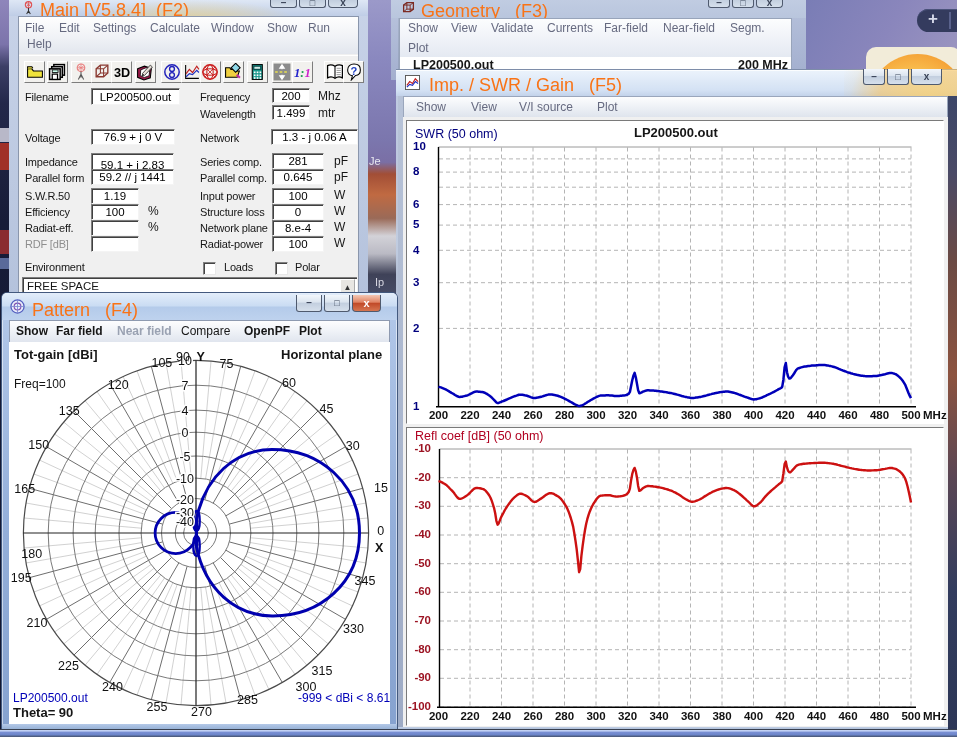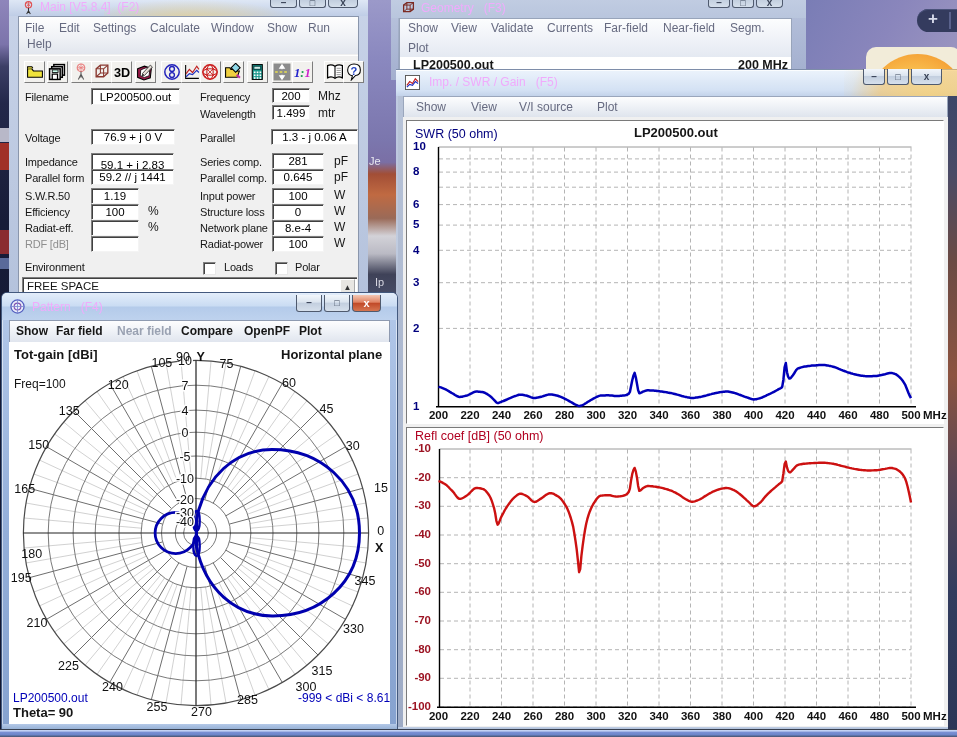--- a/index.html
+++ b/index.html
@@ -6,21 +6,21 @@
 #scr{position:relative;width:957px;height:737px;overflow:hidden}
 .abs{position:absolute}
 
 .t{position:absolute;font-size:12px;color:#161616;white-space:nowrap}
 .b{font-weight:bold}
 .gray{color:#8e8e8e}
 .lb{font-size:11px;letter-spacing:-0.2px}
 .mtxt{position:absolute;font-size:12px;color:#666a80;white-space:nowrap}
 
 .win{position:absolute}
-.ttl{position:absolute;font-size:12px;color:#f0abfc;white-space:nowrap}
+.ttl{position:absolute;font-size:18px;color:#f97316;white-space:nowrap}
 
 .cbtns{position:absolute;display:flex}
 .cb{width:22px;height:16px;border:1px solid #4f5a6e;border-top:none;background:linear-gradient(#f2f6fb,#dbe4ef 45%,#c3cfdf 50%,#d6e0ec);border-radius:0 0 3px 3px;position:relative;margin-right:2px}
 .cb:last-child{border-radius:0 0 4px 4px}
 .cb .g{position:absolute;left:50%;top:50%;transform:translate(-50%,-50%);color:#3a4458;font-size:10px;font-weight:bold;line-height:10px}
 .cbx{background:linear-gradient(#f4c7b4,#e08363 45%,#c14a28 52%,#d67550)}
 .cbx .g{color:#fff}
 
 .fld{position:absolute;background:#fff;border-top:1.6px solid #7d7d7d;border-left:1.6px solid #7d7d7d;border-right:1.6px solid #f4f4f4;border-bottom:1.6px solid #f4f4f4;box-shadow:inset 1px 1px 0 #404040;font-size:11.5px;color:#000;display:flex;align-items:center;justify-content:center;white-space:nowrap;overflow:hidden}
 
@@ -245,21 +245,21 @@
   <div class="t lb" style="left:16px;top:156px">Impedance</div>
   <div class="t lb" style="left:16px;top:172px">Parallel form</div>
   <div class="t lb" style="left:16px;top:190px">S.W.R.50</div>
   <div class="t lb" style="left:16px;top:206px">Efficiency</div>
   <div class="t lb" style="left:16px;top:222px">Radiat-eff.</div>
   <div class="t lb gray" style="left:16px;top:238px">RDF [dB]</div>
   <div class="t lb" style="left:16px;top:261px">Environment</div>
 
   <div class="t lb" style="left:191px;top:91px">Frequency</div>
   <div class="t lb" style="left:191px;top:108px">Wavelength</div>
-  <div class="t lb" style="left:191px;top:132px">Parallel</div>
+  <div class="t lb" style="left:191px;top:132px">Network</div>
   <div class="t lb" style="left:191px;top:156px">Series comp.</div>
   <div class="t lb" style="left:191px;top:172px">Parallel comp.</div>
   <div class="t lb" style="left:191px;top:190px">Input power</div>
   <div class="t lb" style="left:191px;top:206px">Structure loss</div>
   <div class="t lb" style="left:191px;top:222px">Network plane</div>
   <div class="t lb" style="left:191px;top:238px">Radiat-power</div>
 
   <div class="fld" style="left:82px;top:88px;width:89px;height:17px">LP200500.out</div>
   <div class="fld" style="left:263px;top:88px;width:38px;height:15px">200</div>
   <div class="fld" style="left:263px;top:105px;width:38px;height:15px">1.499</div>
@@ -423,21 +423,21 @@
         </div>
     <div class="cb cbx" style="width:29px;height:17px">
           <span class="g" style="font-size:11px">x</span>
         </div>
   </div>
 
   <div class="abs" style="left:7px;top:27px;width:381px;height:22px;background:linear-gradient(180deg,#fdfdfe 0%,#eff2f7 50%,#e0e5ee 100%);border:1px solid #8e9ab0;border-bottom:none"></div>
   <div class="t" style="left:14px;top:31px;font-weight:600">Show</div>
   <div class="t" style="left:54px;top:31px;font-weight:600">Far field</div>
   <div class="t" style="left:115px;top:31px;font-weight:600;color:#9aa2b2">Near field</div>
-  <div class="t" style="left:179px;top:31px;font-weight:700">Compare</div>
+  <div class="t" style="left:179px;top:31px;font-weight:400">Compare</div>
   <div class="t" style="left:242px;top:31px;font-weight:600">OpenPF</div>
   <div class="t" style="left:297px;top:31px;font-weight:600">Plot</div>
 
   <div class="abs" style="left:7px;top:49px;width:381px;height:382px;background:#fff"></div>
   <div class="abs" style="left:0;top:431px;width:395px;height:7px;background:linear-gradient(180deg,#b4c9e8,#8da9cf)"></div>
 </div>
 <div class="t b" style="left:14px;top:347px;font-size:13px">Tot-gain [dBi]</div>
 <div class="t b" style="left:281px;top:347px;font-size:13px">Horizontal plane</div>
 <div class="t" style="left:14px;top:377px;font-size:12px">Freq=100</div>
 <div class="t" style="left:13px;top:691px;color:#0000b8;font-size:12px">LP200500.out</div>

